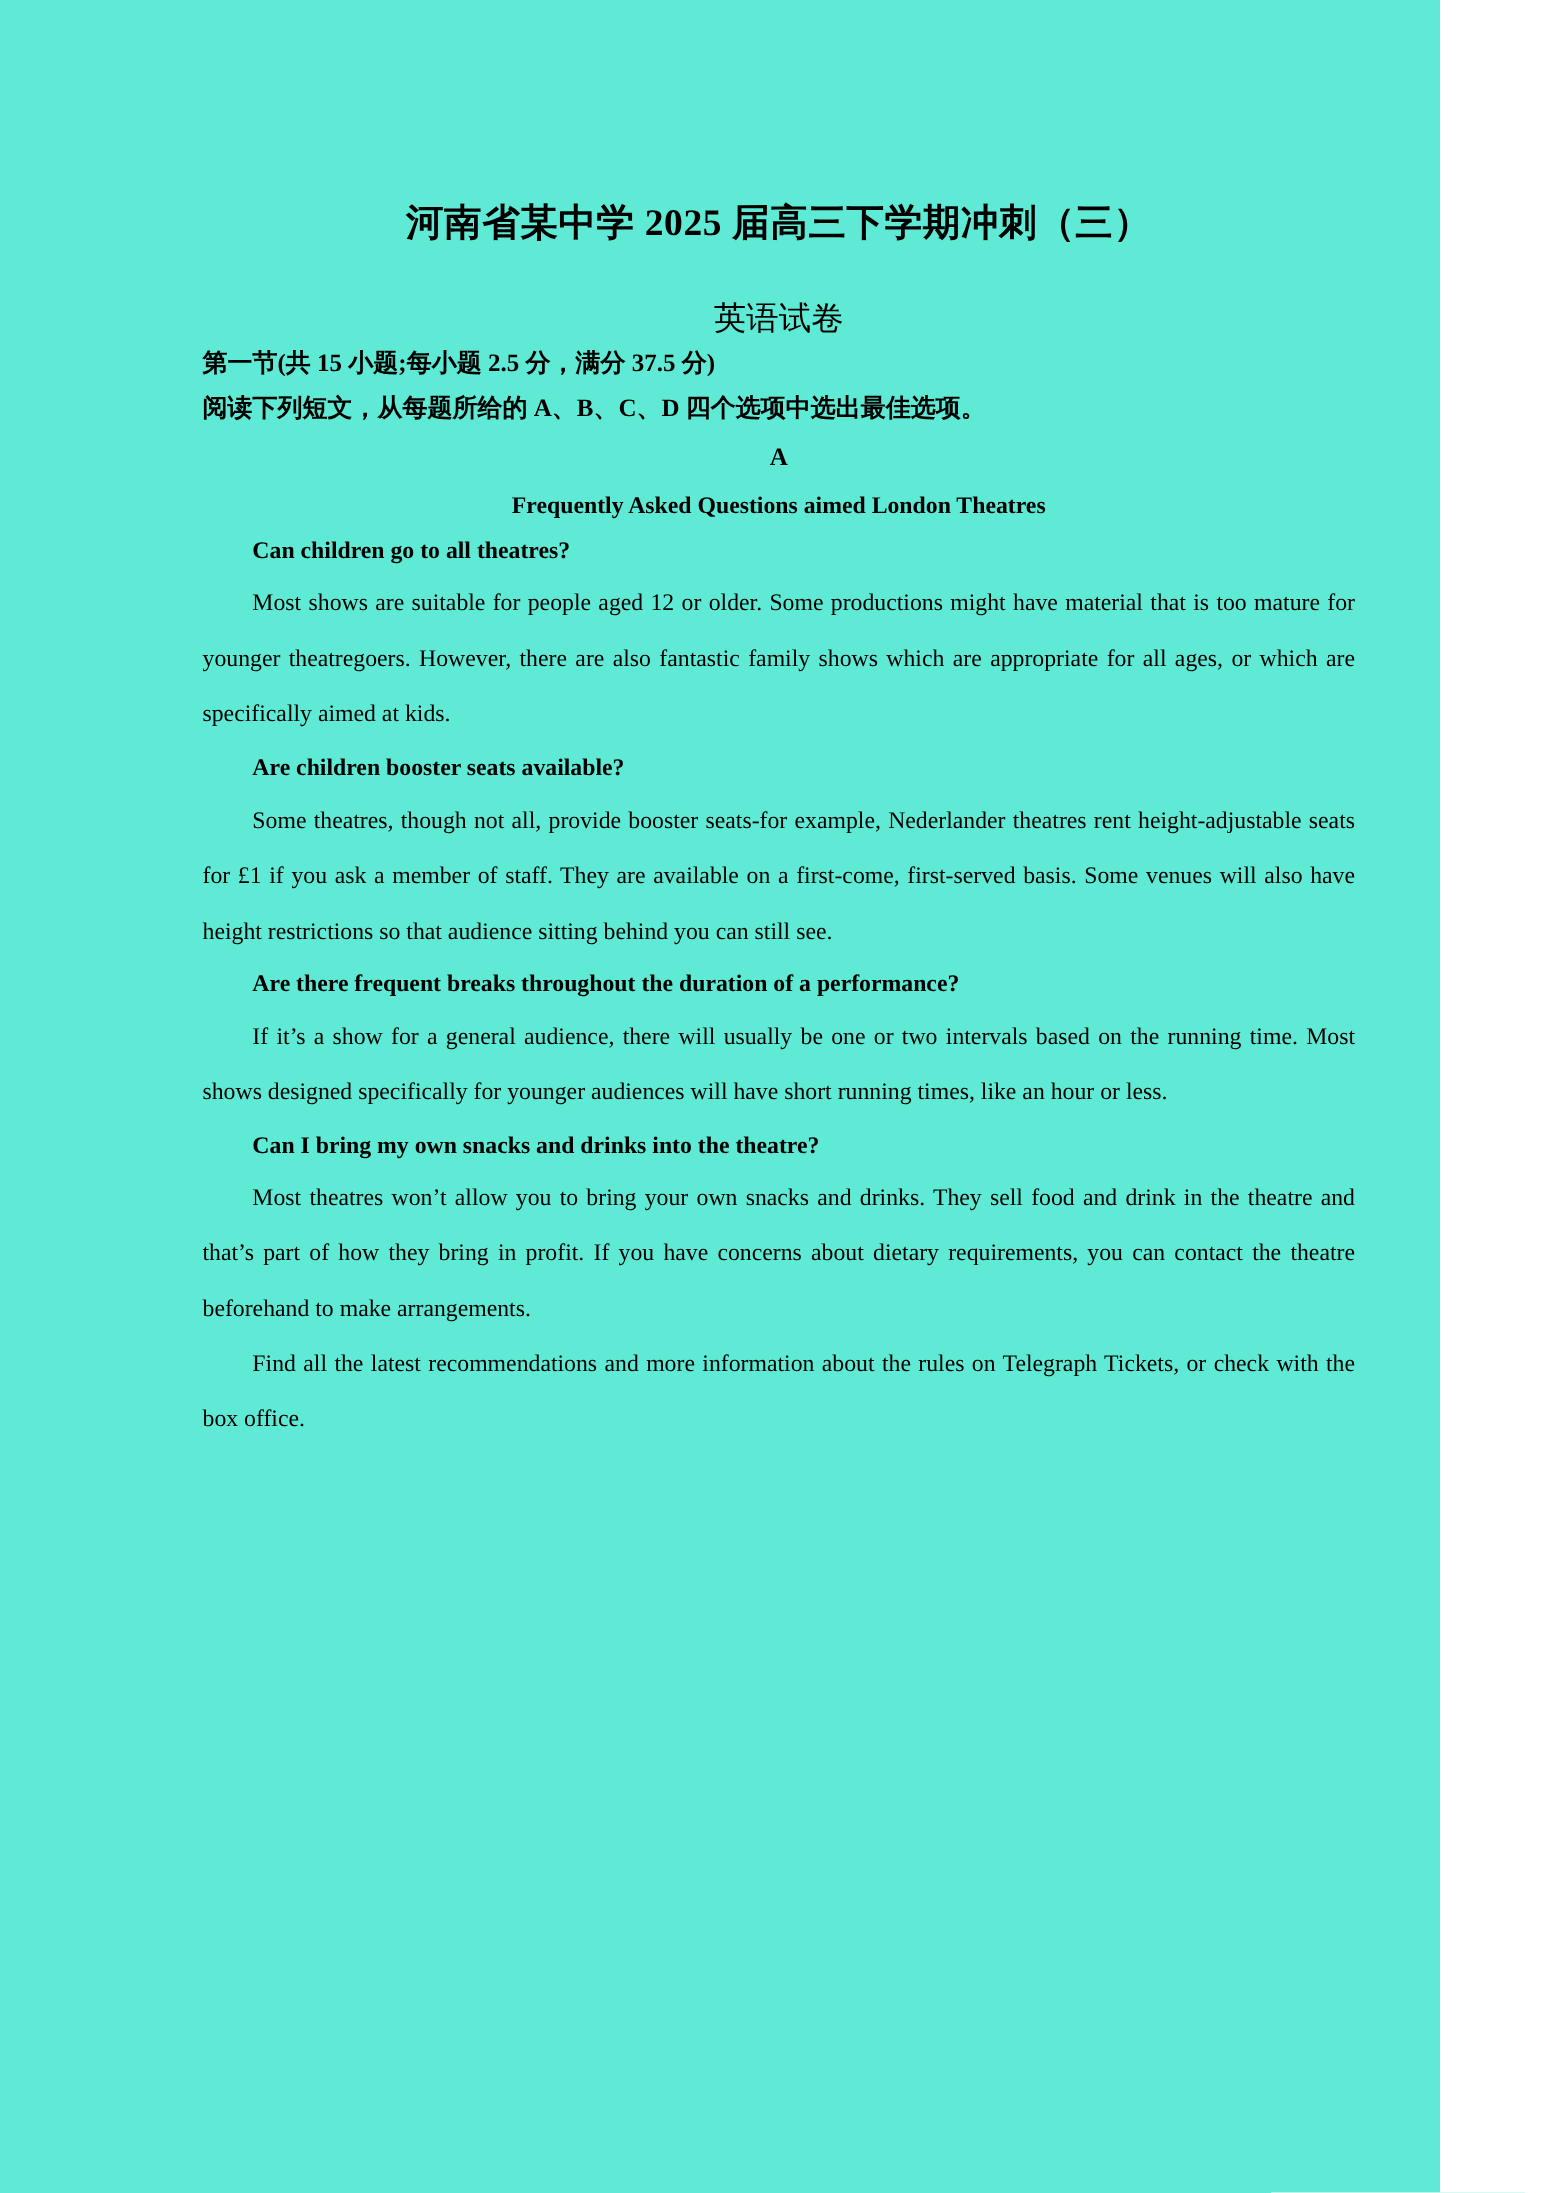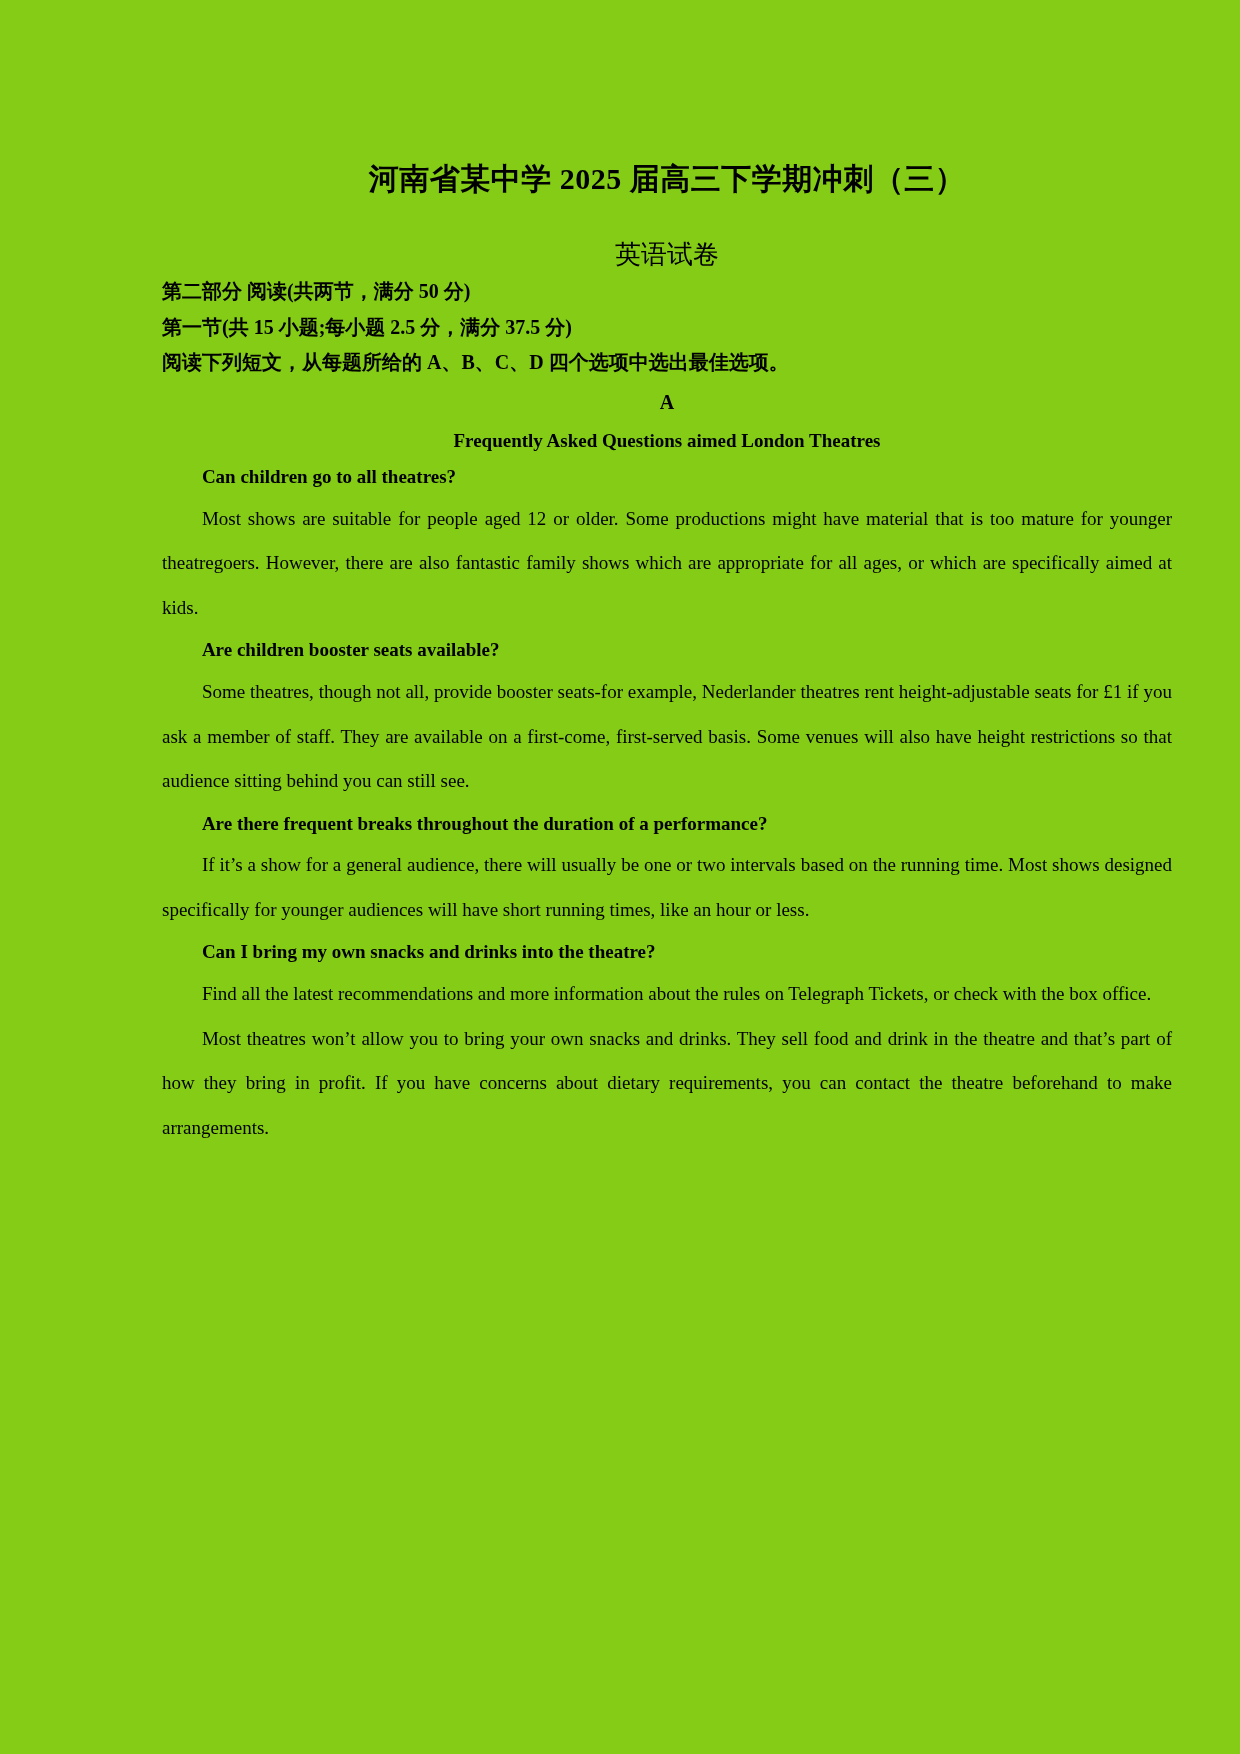--- a/index.html
+++ b/index.html
@@ -9,24 +9,24 @@
   }
   body {
     width: 1240px;
     height: 1754px;
     font-family: "Liberation Serif", "DejaVu Serif", serif;
     color: #000000;
     -webkit-font-smoothing: antialiased;
   }
   .page {
     box-sizing: border-box;
-    width: 1240px;
+    width: 1152px;
     height: 1754px;
     padding: 118px 68px 90px 162px;
-    background: #84cc16;
+    background: #5eead4;
     position: relative;
   }
   .doc-title {
     text-align: center;
     font-size: 30px;
     font-weight: bold;
     letter-spacing: 0.5px;
     margin: 38px 0 0 0;
     line-height: 1.5;
   }
@@ -81,35 +81,34 @@
   }
 </style>
 </head>
 <body>
 
 <div class="page">
 
   <h1 class="doc-title">河南省某中学 2025 届高三下学期冲刺（三）</h1>
   <h2 class="doc-subtitle">英语试卷</h2>
 
-  <p class="section-line">第二部分 阅读(共两节，满分 50 分)</p>
   <p class="section-line">第一节(共 15 小题;每小题 2.5 分，满分 37.5 分)</p>
   <p class="section-line">阅读下列短文，从每题所给的 A、B、C、D 四个选项中选出最佳选项。</p>
 
   <p class="passage-letter">A</p>
   <p class="passage-heading">Frequently Asked Questions aimed London Theatres</p>
 
 
   <p class="qna-question">Can children go to all theatres?</p>
   <p class="para">Most shows are suitable for people aged 12 or older. Some productions might have material that is too mature for younger theatregoers. However, there are also fantastic family shows which are appropriate for all ages, or which are specifically aimed at kids.</p>
 
   <p class="qna-question">Are children booster seats available?</p>
   <p class="para">Some theatres, though not all, provide booster seats-for example, Nederlander theatres rent height-adjustable seats for £1 if you ask a member of staff. They are available on a first-come, first-served basis. Some venues will also have height restrictions so that audience sitting behind you can still see.</p>
 
   <p class="qna-question">Are there frequent breaks throughout the duration of a performance?</p>
   <p class="para">If it’s a show for a general audience, there will usually be one or two intervals based on the running time. Most shows designed specifically for younger audiences will have short running times, like an hour or less.</p>
 
   <p class="qna-question">Can I bring my own snacks and drinks into the theatre?</p>
+  <p class="para">Most theatres won’t allow you to bring your own snacks and drinks. They sell food and drink in the theatre and that’s part of how they bring in profit. If you have concerns about dietary requirements, you can contact the theatre beforehand to make arrangements.</p>
+
   <p class="para">Find all the latest recommendations and more information about the rules on Telegraph Tickets, or check with the box office.</p>
-
-  <p class="para">Most theatres won’t allow you to bring your own snacks and drinks. They sell food and drink in the theatre and that’s part of how they bring in profit. If you have concerns about dietary requirements, you can contact the theatre beforehand to make arrangements.</p>
 
 </div>
 
 </body></html>

